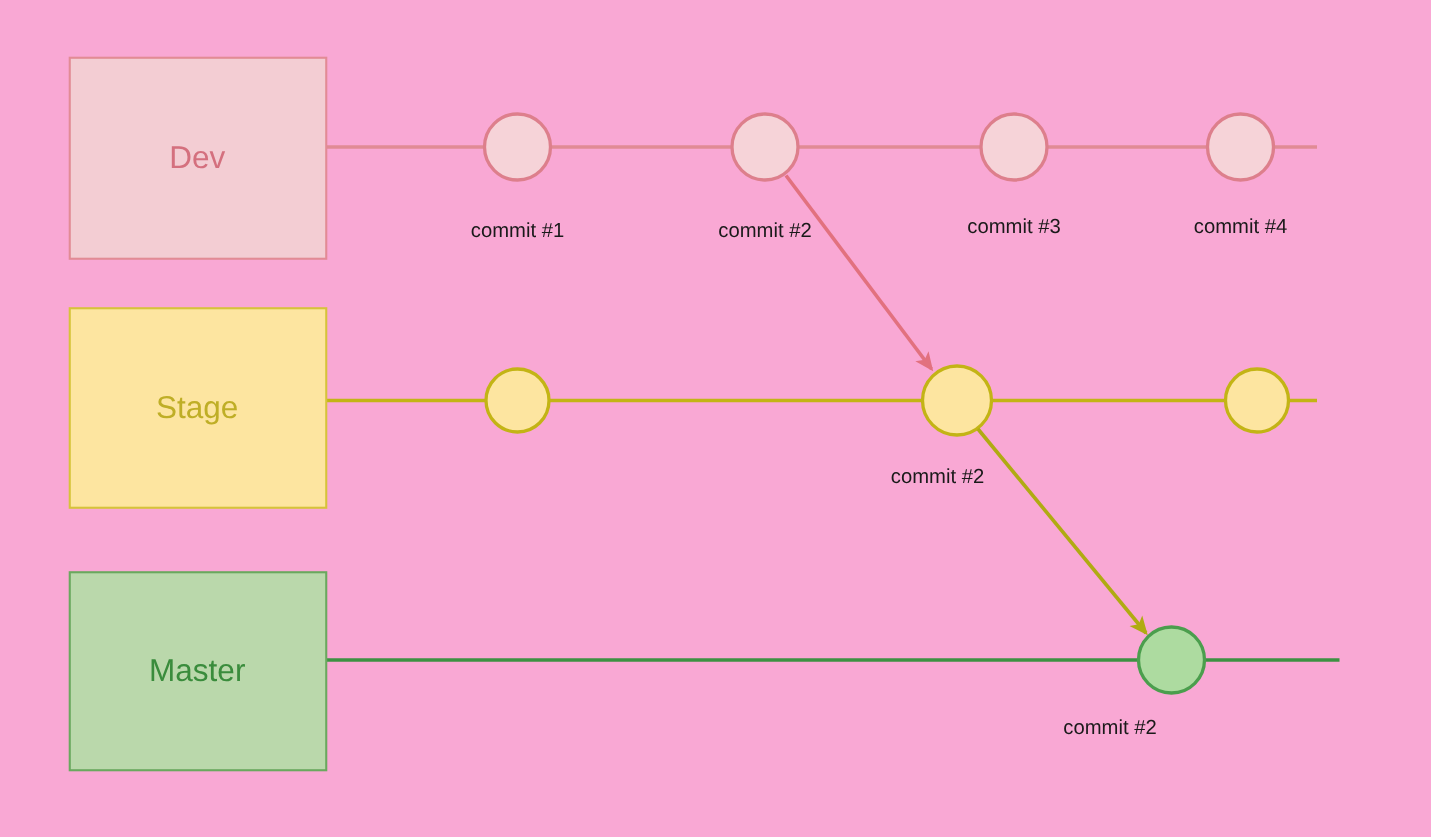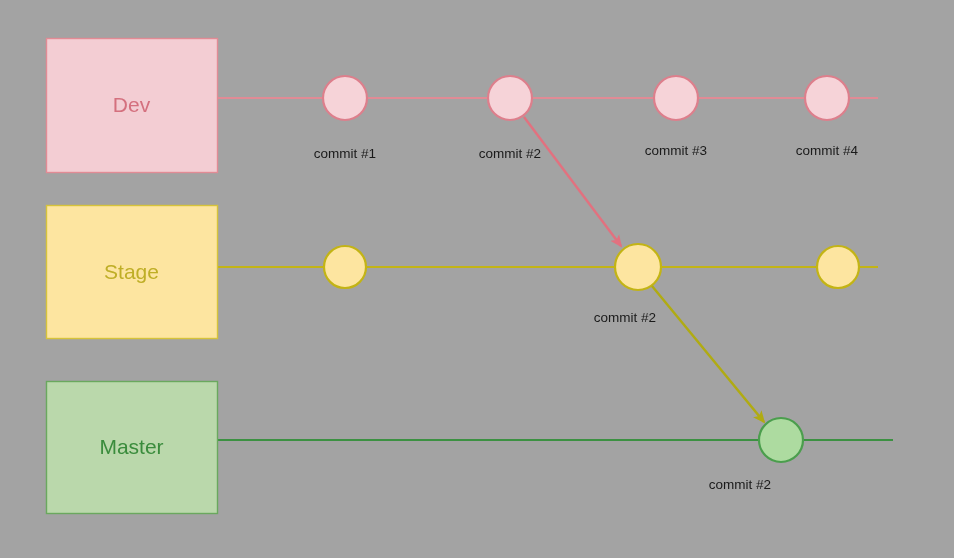--- a/index.html
+++ b/index.html
@@ -8,21 +8,21 @@
     padding: 0;
     background: #ffffff;
   }
   body {
     font-family: "Liberation Sans", sans-serif;
   }
   #canvas {
     position: relative;
     width: 954px;
     height: 558px;
-    background: #a3a3a3;
+    background: #f9a8d4;
     overflow: hidden;
   }
   #diagram-svg {
     position: absolute;
     left: 0;
     top: 0;
     width: 954px;
     height: 558px;
   }
   .branch-label {

